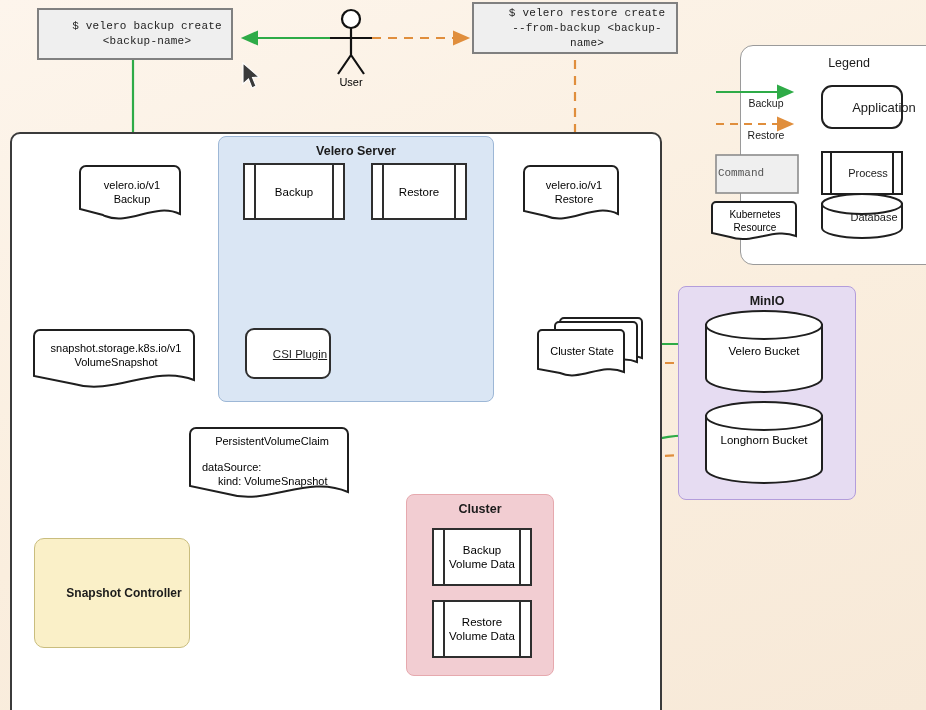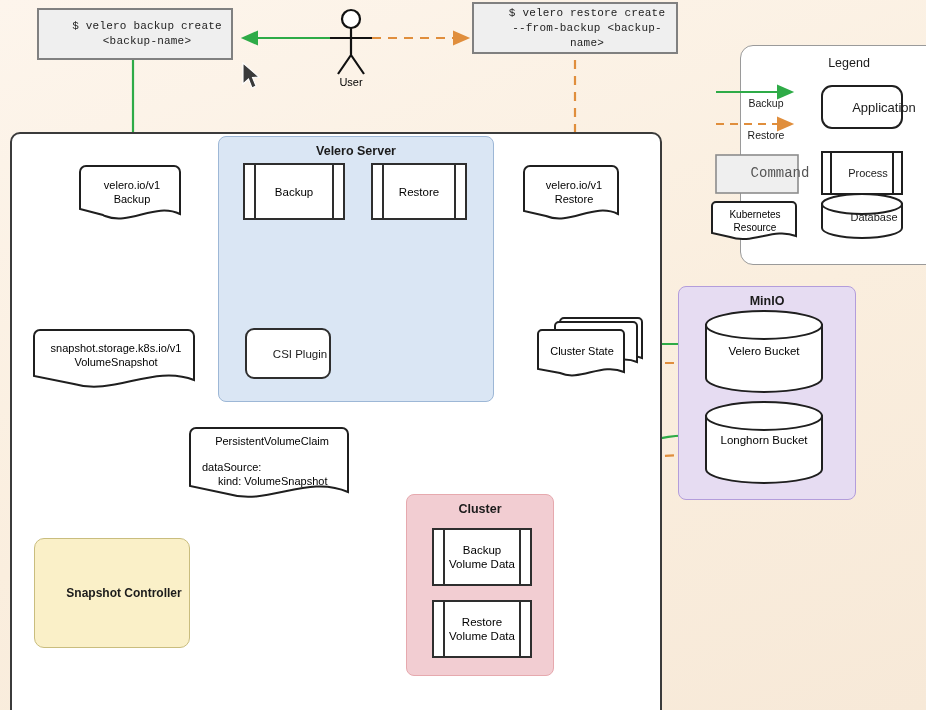--- a/index.html
+++ b/index.html
@@ -261,21 +261,21 @@
     <span>Cluster State</span>
   </div>
 
   <div class="proc-shape" style="left:243px;top:163px;width:98px;height:53px;display:flex;align-items:center;justify-content:center;">
     <span>Backup</span>
   </div>
   <div class="proc-shape" style="left:371px;top:163px;width:92px;height:53px;display:flex;align-items:center;justify-content:center;">
     <span>Restore</span>
   </div>
 
-  <div class="node app-shape" style="left:245px;top:328px;width:86px;height:51px;">
+  <div class="node app-shape" style="left:245px;top:328px;width:86px;height:51px;text-decoration:underline;">
     <span>CSI Plugin</span>
   </div>
 
   <div class="node snapctl" style="left:34px;top:538px;width:156px;height:110px;">
     <span>Snapshot Controller</span>
   </div>
 
   <div class="proc-shape" style="left:432px;top:528px;width:96px;height:54px;display:flex;flex-direction:column;align-items:center;justify-content:center;">
     <span>Backup</span>
     <span>Volume Data</span>
@@ -322,21 +322,21 @@
     </g>
 
     <g fill="#fff" stroke="#1f1f1f" stroke-width="2">
       <path d="M822,204 v24 a40,10 0 0 0 80,0 v-24 z"></path>
       <ellipse cx="862" cy="204" rx="40" ry="10"></ellipse>
     </g>
   </svg>
 
   <div class="node legend-text" style="left:716px;top:94px;width:76px;height:18px;">Backup</div>
   <div class="node legend-text" style="left:716px;top:126px;width:76px;height:18px;">Restore</div>
-  <div class="node legend-text" style="left:716px;top:164px;width:104px;height:18px;color:#555;font-family:'Liberation Mono',monospace;font-size:14px;">Command</div>
+  <div class="node legend-text" style="left:688px;top:164px;width:82px;height:18px;color:#555;font-family:'Liberation Mono',monospace;font-size:11px;">Command</div>
   <div class="doc-label label-xs" style="left:716px;top:206px;width:78px;height:30px;align-items:center;justify-content:center;">
     <span>Kubernetes</span>
     <span>Resource</span>
   </div>
   <div class="node legend-text" style="left:822px;top:98px;width:100px;height:18px;font-size:13px;">Application</div>
   <div class="node legend-text" style="left:822px;top:164px;width:68px;height:18px;font-size:11px;">Process</div>
   <div class="node legend-text" style="left:822px;top:208px;width:80px;height:18px;font-size:11px;">Database</div>
 
 </div>
 

